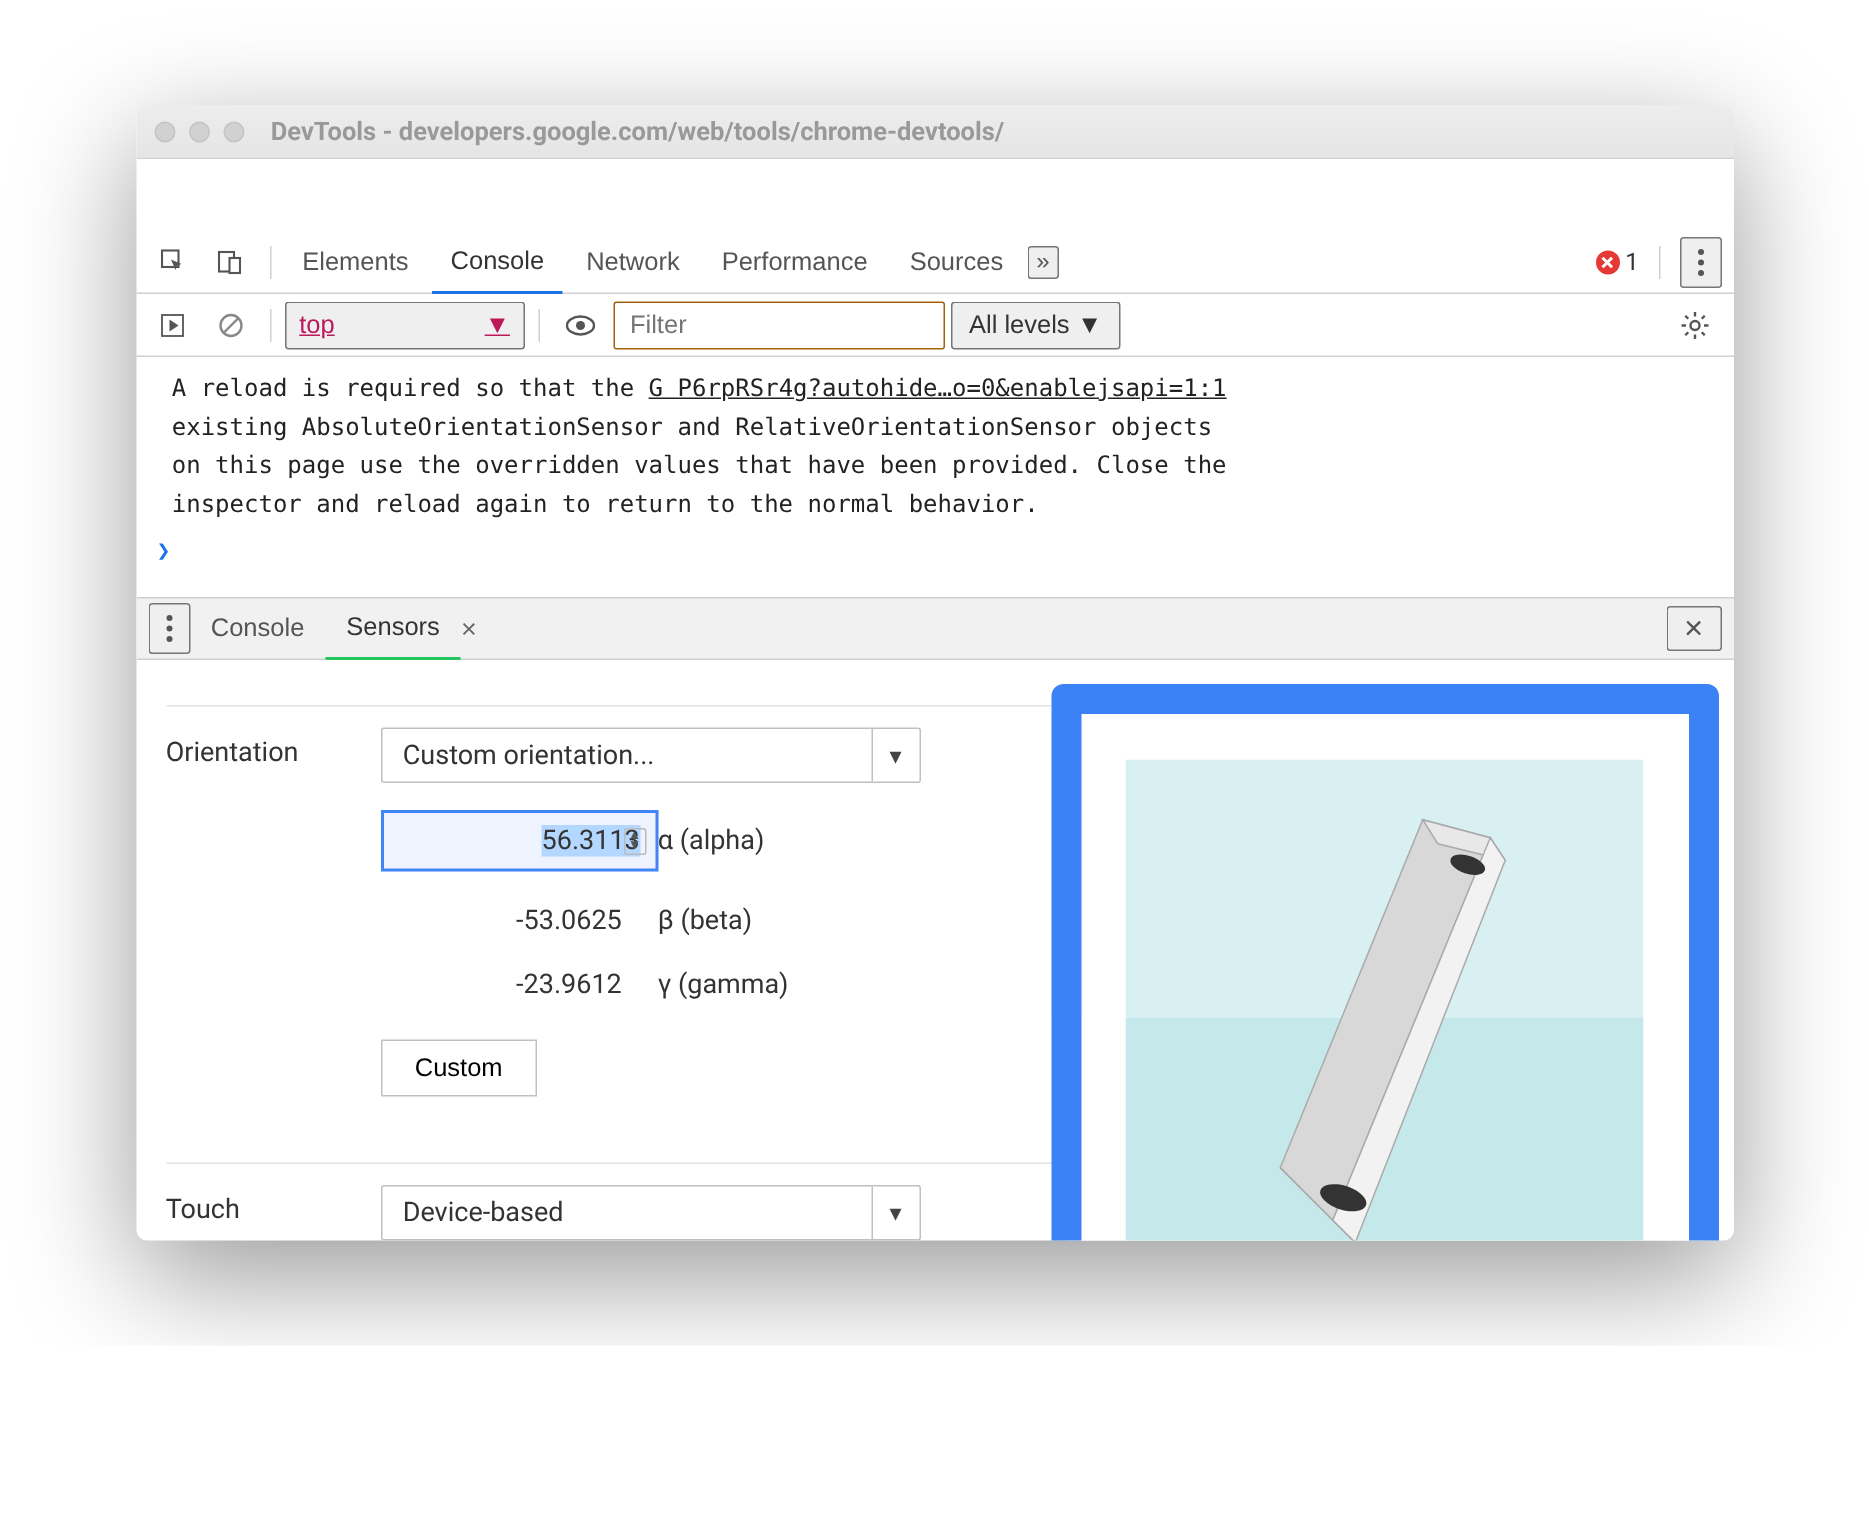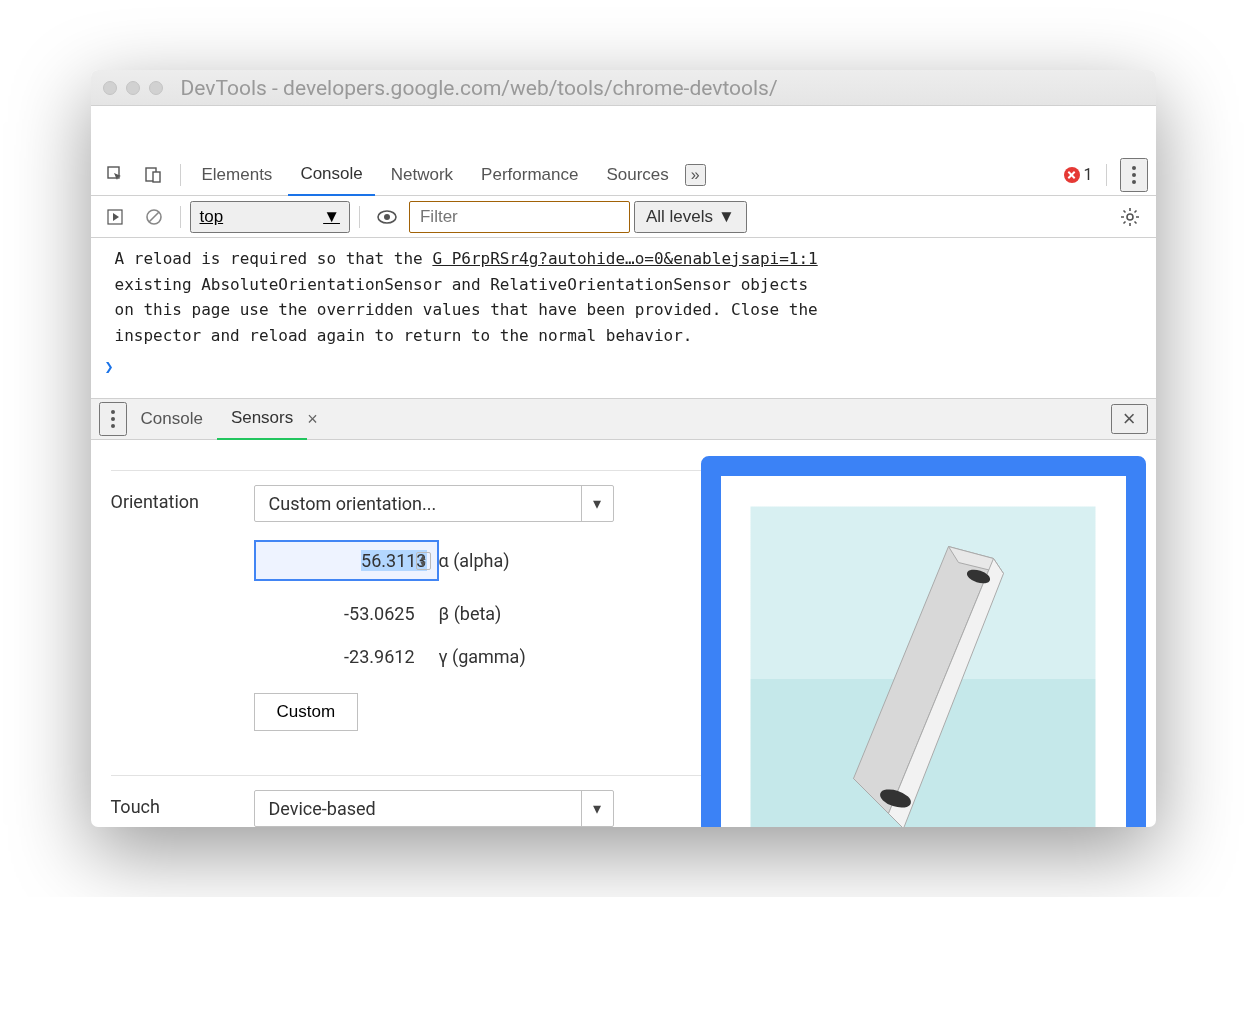--- a/index.html
+++ b/index.html
@@ -18,21 +18,21 @@
     .titlebar {
       display: flex;
       align-items: center;
       padding: 6px 12px;
       background: linear-gradient(#ededed, #e5e5e5);
       border-bottom: 1px solid #d0d0d0;
       height: 36px;
     }
     .traffic-lights { display: flex; gap: 9px; margin-right: 18px; }
     .traffic-light { width: 14px; height: 14px; border-radius: 50%; background: #d1d1d1; border: 0.5px solid #c4c4c4; }
-    .title-text { color: #999; font-size: 21px; font-weight: 400; }
+    .title-text { color: #999; font-size: 17px; font-weight: 700; }
     
     
     .top-tabs {
       display: flex;
       align-items: center;
       height: 42px;
       border-bottom: 1px solid #d0d0d0;
       padding: 0 8px;
       gap: 4px;
       margin-top: 48px;
@@ -54,21 +54,21 @@
     
     
     .console-toolbar {
       display: flex;
       align-items: center;
       height: 42px;
       border-bottom: 1px solid #d0d0d0;
       padding: 0 8px;
       gap: 4px;
     }
-    .context-select { display: flex; align-items: center; padding: 4px 8px; color: #000000; font-size: 17px; gap: 100px; text-decoration: underline; }
+    .context-select { display: flex; align-items: center; padding: 4px 8px; color: #be185d; font-size: 17px; gap: 100px; text-decoration: underline; }
     .filter-input { padding: 5px 10px; border: 1px solid #a16207; font-size: 17px; color: #999; width: 221px; border-radius: 2px; }
     .levels-select { padding: 4px 10px; color: #333; font-size: 17px; display: flex; align-items: center; gap: 5px; }
     .gear { margin-left: auto; color: #555; }
     
     
     .console-body { padding: 8px 0 0 0; min-height: 160px; }
     .console-msg { font-family: Menlo, Monaco, monospace; font-size: 16px; line-height: 1.6; padding: 0 24px; color: #222; }
     .console-msg .link { text-decoration: underline; }
     .console-prompt { color: #1a73e8; font-family: Menlo, monospace; padding: 4px 14px; font-size: 15px; margin-top: 6px; }
     

